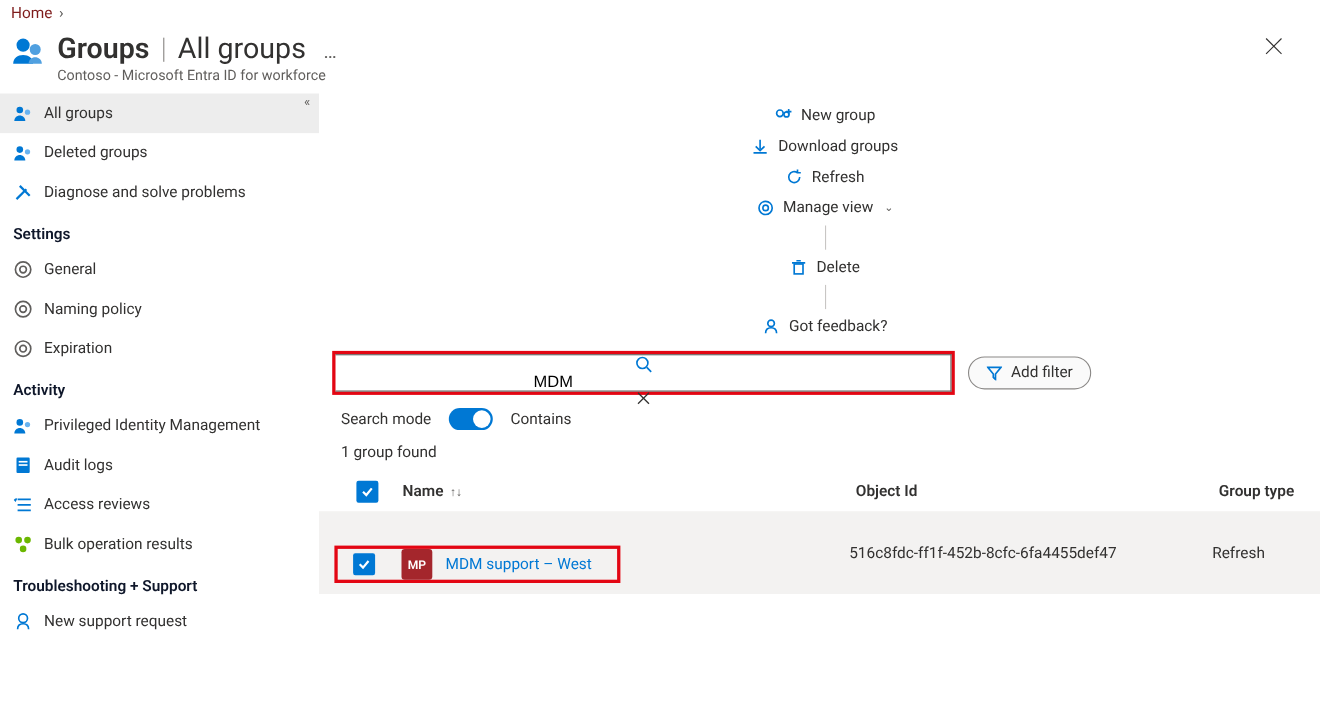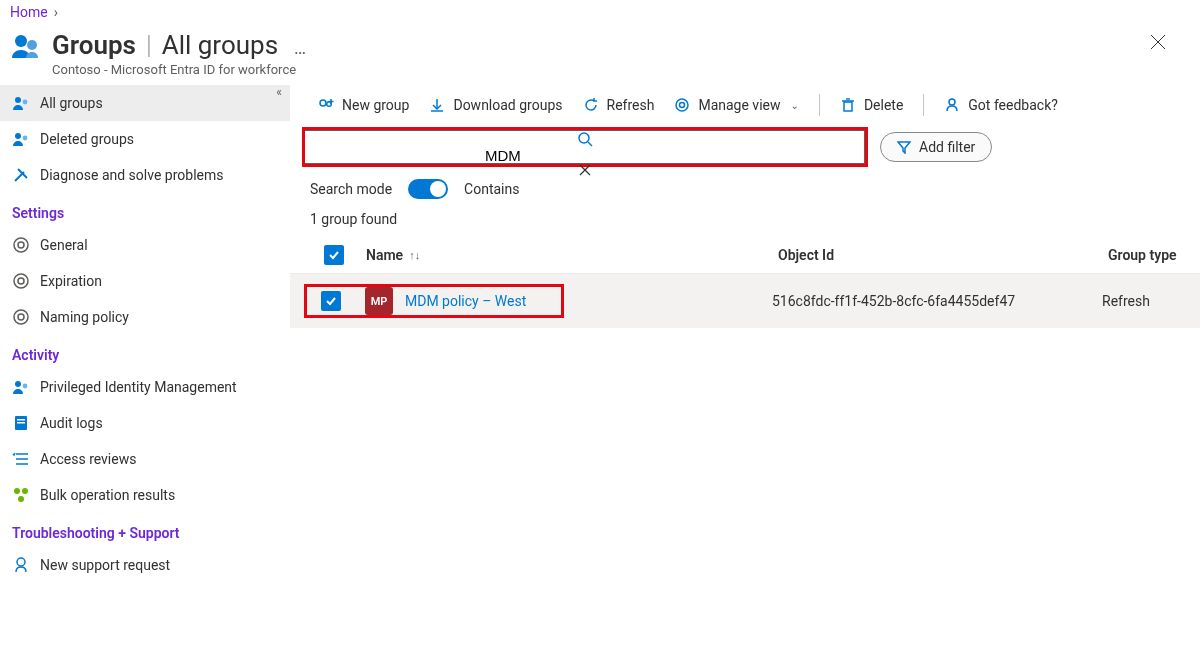--- a/index.html
+++ b/index.html
@@ -4,21 +4,21 @@
 <style>
   * { box-sizing: border-box; }
   html, body {
     margin: 0; padding: 0;
     font-family: "Segoe UI", -apple-system, BlinkMacSystemFont, Roboto, sans-serif;
     font-size: 14px;
     color: #323130;
     background: #fff;
     width: 1200px;
   }
-  a { color: #6d28d9; text-decoration: none; }
+  a { color: #7f1d1d; text-decoration: none; }
 
   
   .breadcrumb { padding: 4px 10px 0 10px; font-size: 14px; display:flex; align-items:center; gap:6px;}
   .breadcrumb .sep { color:#605e5c; }
 
   
   .header { display:flex; align-items:flex-start; padding: 10px 24px 4px 10px; }
   .header-icon { width:32px; height:32px; margin-right:10px; flex:0 0 32px; color:#0078d4; }
   .header-title-row { display:flex; align-items:baseline; gap:10px;}
   .header-title-main { font-size:26px; font-weight:600; }
@@ -29,25 +29,25 @@
   .header-close { margin-left:auto; font-size:18px; color:#323130; cursor:pointer; padding:4px 10px;}
 
   .body { display:flex; }
 
   
   .sidebar { width:290px; flex:0 0 290px; padding-top:4px; position:relative;}
   .collapse-chevron { position:absolute; right:8px; top:4px; color:#605e5c; font-size:12px; cursor:pointer;}
   .nav-item { display:flex; align-items:center; gap:10px; height:36px; padding:0 12px; cursor:pointer;}
   .nav-item.selected { background:#ededed; }
   .nav-icon { width:18px; height:18px; flex:0 0 18px; display:flex; align-items:center; justify-content:center;}
-  .nav-section { font-weight:600; padding:12px 12px 6px 12px; font-size:14px; color:#6d28d9;}
+  .nav-section { font-weight:600; padding:12px 12px 6px 12px; font-size:14px; color:#0f172a;}
 
   
   .main { flex:1; padding:8px 0 0 0; overflow:hidden;}
-  .toolbar { display:flex; align-items:center; gap:4px; padding:4px 10px 10px 20px; flex-wrap:wrap;}
+  .toolbar { display:flex; align-items:center; gap:4px; padding:4px 10px 10px 20px; flex-wrap:wrap;flex-direction:column;}
   .tb-btn { display:flex; align-items:center; gap:8px; padding:4px 8px; cursor:pointer; border-radius:2px;}
   .tb-icon { width:16px; height:16px; color:#0078d4; display:flex; align-items:center; justify-content:center;}
   .tb-sep { width:1px; height:22px; background:#c8c6c4; margin:0 8px;}
   .chev-down { font-size:10px; color:#605e5c; margin-left:2px;}
 
   .search-row { display:flex; align-items:center; gap:12px; padding:0 10px 8px 12px;}
   .search-highlight { border:3px solid #e30613; padding:0; display:flex; align-items:center;}
   .search-box { display:flex; align-items:center; border:1px solid #605e5c; height:34px; width:560px;}
   .search-box .sicon { padding:0 10px; color:#0078d4;}
   .search-box input { border:none; outline:none; flex:1; font-size:15px; padding:0; background:transparent;}
@@ -64,21 +64,21 @@
   .thead { display:flex; align-items:center; padding:8px 0 8px 20px; font-weight:600; border-bottom:1px solid #edebe9;}
   .col-check { width:48px; display:flex; justify-content:center;}
   .col-name { width:420px; padding-left:8px; display:flex; align-items:center; gap:6px;}
   .col-id { width:330px;}
   .col-type { flex:1;}
   .sort { font-size:11px; color:#605e5c;}
 
   .trow { display:flex; align-items:center; padding:10px 0 10px 20px; background:#f3f2f1;}
   .chk { width:20px; height:20px; background:#0078d4; display:flex; align-items:center; justify-content:center; color:#fff; border-radius:2px;}
   .avatar { width:28px; height:28px; background:#a4262c; border-radius:3px; display:flex; align-items:center; justify-content:center; color:#fff; font-size:11px; font-weight:600;}
-  .row-highlight { border:3px solid #e30613; display:flex; align-items:center; padding:0 6px 0 0; margin-left:-6px;}
+  .row-highlight { border:3px solid #e30613; display:flex; align-items:center; padding:0 6px 0 0; margin-left:-6px;margin-top:20px;}
   .row-highlight .col-check, .row-highlight .avatar { }
   .grp-link { color:#0078d4; margin-left:12px;}
 
   svg { display:block; }
 </style>
 </head>
 <body>
 
 <div class="breadcrumb">
   <a href="#">Home</a>
@@ -156,30 +156,30 @@
         </span>
       <span>General</span>
     </div>
     <div class="nav-item">
       <span class="nav-icon">
           <svg viewBox="0 0 18 18" stroke="#605e5c" fill="none" stroke-width="1.5">
             <circle cx="9" cy="9" r="3"></circle>
             <circle cx="9" cy="9" r="7"></circle>
           </svg>
         </span>
-      <span>Expiration</span>
+      <span>Naming policy</span>
     </div>
     <div class="nav-item">
       <span class="nav-icon">
           <svg viewBox="0 0 18 18" stroke="#605e5c" fill="none" stroke-width="1.5">
             <circle cx="9" cy="9" r="3"></circle>
             <circle cx="9" cy="9" r="7"></circle>
           </svg>
         </span>
-      <span>Naming policy</span>
+      <span>Expiration</span>
     </div>
 
     <div class="nav-section">Activity</div>
     <div class="nav-item">
       <span class="nav-icon">
           <svg viewBox="0 0 18 18" fill="#0078d4">
             <circle cx="6" cy="6" r="3"></circle>
             <circle cx="13" cy="8" r="2.4" fill="#69b3f0"></circle>
             <path d="M1 16c0-3 2.5-5 5-5s5 2 5 5"></path>
           </svg>
@@ -354,20 +354,20 @@
       <div class="row-highlight" style="width:260px;">
         <div class="col-check">
           <div class="chk">
             <svg width="12" height="12" viewBox="0 0 12 12" stroke="#fff" fill="none" stroke-width="2">
                 <polyline points="2,6 5,9 10,3"></polyline>
               </svg>
           </div>
         </div>
         <div style="width:10px;"></div>
         <div class="avatar">MP</div>
-        <a href="#" class="grp-link">MDM policy – West</a>
+        <a href="#" class="grp-link">MDM support – West</a>
       </div>
       <div style="width:208px;"></div>
       <div class="col-id">516c8fdc-ff1f-452b-8cfc-6fa4455def47</div>
       <div class="col-type">Refresh</div>
     </div>
   </div>
 </div>
 
 </body></html>

